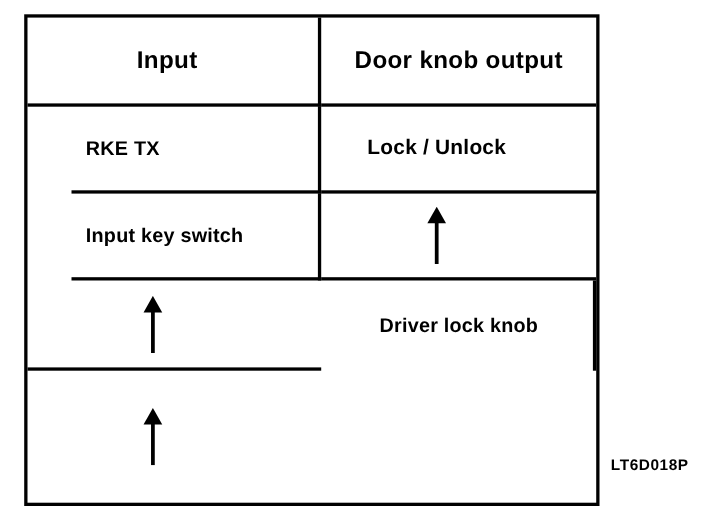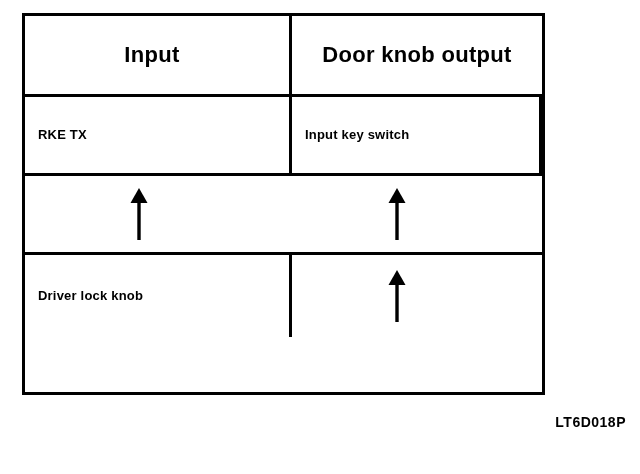--- a/index.html
+++ b/index.html
@@ -18,21 +18,21 @@
     width: 640px;
     height: 474px;
     background: #ffffff;
   }
 
   .io-table {
     position: absolute;
     left: 22px;
     top: 13px;
     width: 523px;
-    height: 382px;
+    height: 447px;
     border: 3px solid #000000;
     display: grid;
     grid-template-columns: 267px 1fr;
     grid-template-rows: 81px 79px 79px 82px 1fr;
     background: #ffffff;
   }
 
   .cell {
     display: flex;
     align-items: center;
@@ -51,24 +51,25 @@
 
   .cell.header {
     justify-content: center;
     padding-left: 0;
     font-size: 22px;
     font-weight: 700;
     letter-spacing: 0.3px;
   }
 
   .cell.body-left {
-    font-size: 13px;
+    font-size: 18px;
     font-weight: 700;
     line-height: 26px;
     letter-spacing: 0.2px;
+    margin-left: 40px;
   }
 
   .cell.body-right {
     justify-content: center;
   }
 
   
   .cell.body-right > * {
     transform: translateX(-20px);
   }
@@ -104,20 +105,23 @@
     <div class="cell col-left row-divider header">
       <span>Input</span>
     </div>
     <div class="cell row-divider header">
       <span>Door knob output</span>
     </div>
 
     <div class="cell col-left row-divider body-left">
       <span>RKE TX</span>
     </div>
+    <div class="cell row-divider body-right">
+      <span class="lock-unlock-text">Lock / Unlock</span>
+    </div>
 
     <div class="cell col-left row-divider body-left">
       <span>Input key switch</span>
     </div>
     <div class="cell row-divider body-right">
       <svg class="up-arrow" viewBox="0 0 24 52" aria-hidden="true">
         <polygon points="12,0 3.5,15 20.5,15" fill="#000000"></polygon>
         <rect x="10.3" y="11" width="3.4" height="41" fill="#000000"></rect>
       </svg>
     </div>

